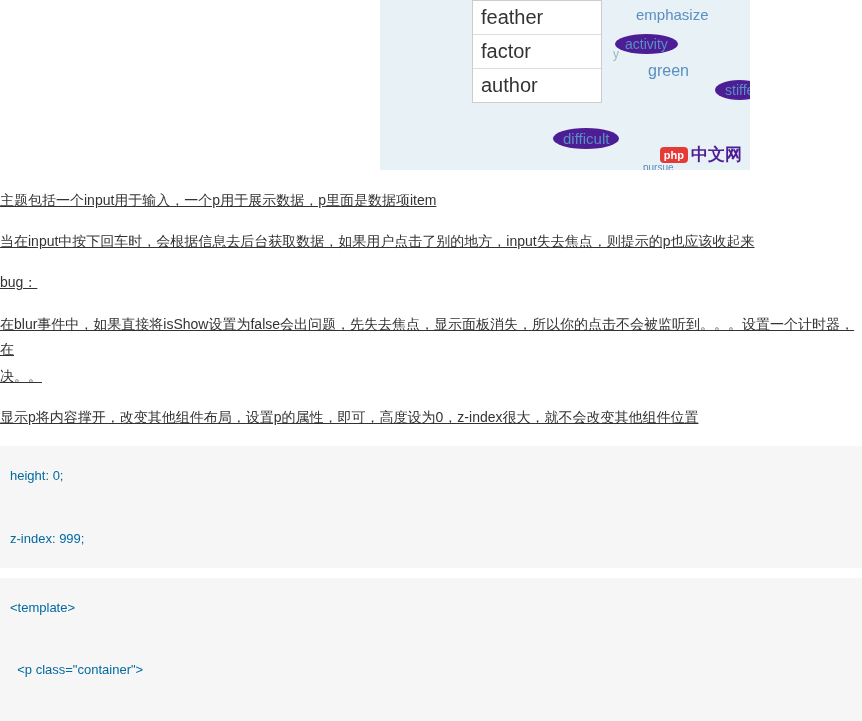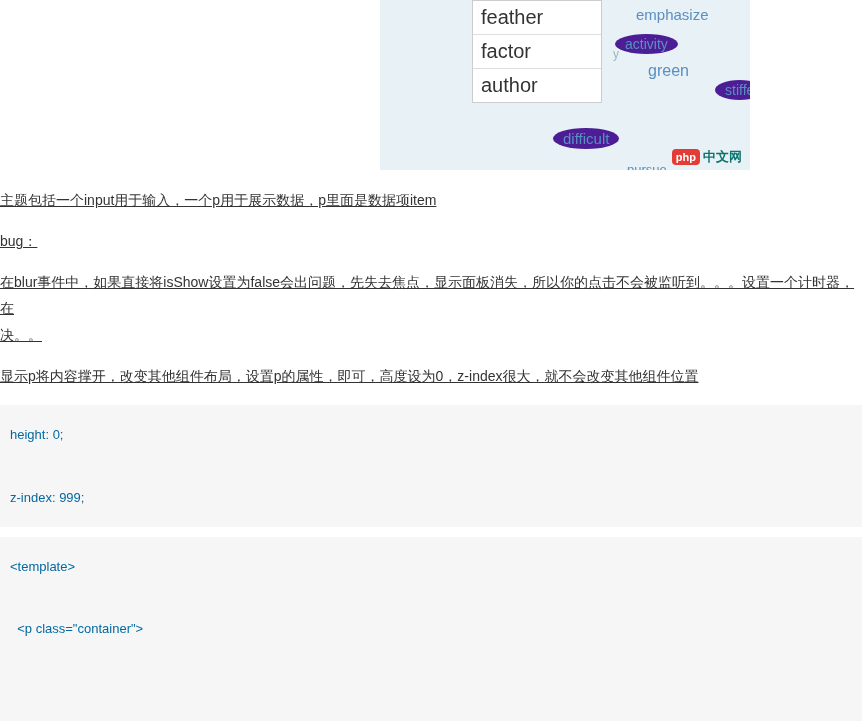--- a/index.html
+++ b/index.html
@@ -63,23 +63,23 @@
     .logo-icon {
       background: #e43b36;
       color: #fff;
       font-weight: bold;
       font-size: 11px;
       padding: 2px 4px;
       border-radius: 4px;
       margin-right: 3px;
     }
     .logo-text {
-      color: #0f766e;
+      color: #4c1d95;
       font-weight: bold;
-      font-size: 13px;
+      font-size: 17px;
     }
     .content {
       margin-top: 18px;
     }
     .para {
       margin: 16px 0;
       line-height: 1.8;
       color: #333;
       text-decoration: underline;
     }
@@ -102,31 +102,32 @@
     <li>feather</li>
     <li>factor</li>
     <li>author</li>
   </ul>
   <div id="cloud-words-holder">
       <span class="cloud-word" style="left:248px;top:4px;font-size:15px;">emphasize</span>
       <span class="cloud-word oval" style="left:235px;top:34px;font-size:14px;">activity</span>
       <span class="cloud-word" style="left:260px;top:60px;font-size:16px;">green</span>
       <span class="cloud-word oval" style="left:335px;top:80px;font-size:14px;">stiffe</span>
       <span class="cloud-word oval" style="left:173px;top:128px;font-size:15px;">difficult</span>
-      <span class="cloud-word" style="left:239px;top:160px;font-size:13px;text-decoration:underline;">pursue</span>
+      <span class="cloud-word" style="left:255px;top:160px;font-size:10px;text-decoration:underline;">pursue</span>
       <span class="cloud-word" style="left:225px;top:45px;font-size:12px;color:#9bb;">y</span>
     </div>
   <div class="logo">
     <span class="logo-icon">php</span>
     <span class="logo-text">中文网</span>
   </div>
 </div>
 
 <div class="content">
   <p class="para">主题包括一个input用于输入，一个p用于展示数据，p里面是数据项item</p>
+  <p class="para">当在input中按下回车时，会根据信息去后台获取数据，如果用户点击了别的地方，input失去焦点，则提示的p也应该收起来</p>
   <p class="para">bug：</p>
   <p class="para">在blur事件中，如果直接将isShow设置为false会出问题，先失去焦点，显示面板消失，所以你的点击不会被监听到。。。设置一个计时器，在</p>
   <p class="para" style="margin-top:-14px;">决。。</p>
   <p class="para">显示p将内容撑开，改变其他组件布局，设置p的属性，即可，高度设为0，z-index很大，就不会改变其他组件位置</p>
 
   <div class="code-block"><span>height: 0;</span>
 
 <span>z-index: 999;</span></div>
 
   <div class="code-block"><span>&lt;template&gt;</span>

